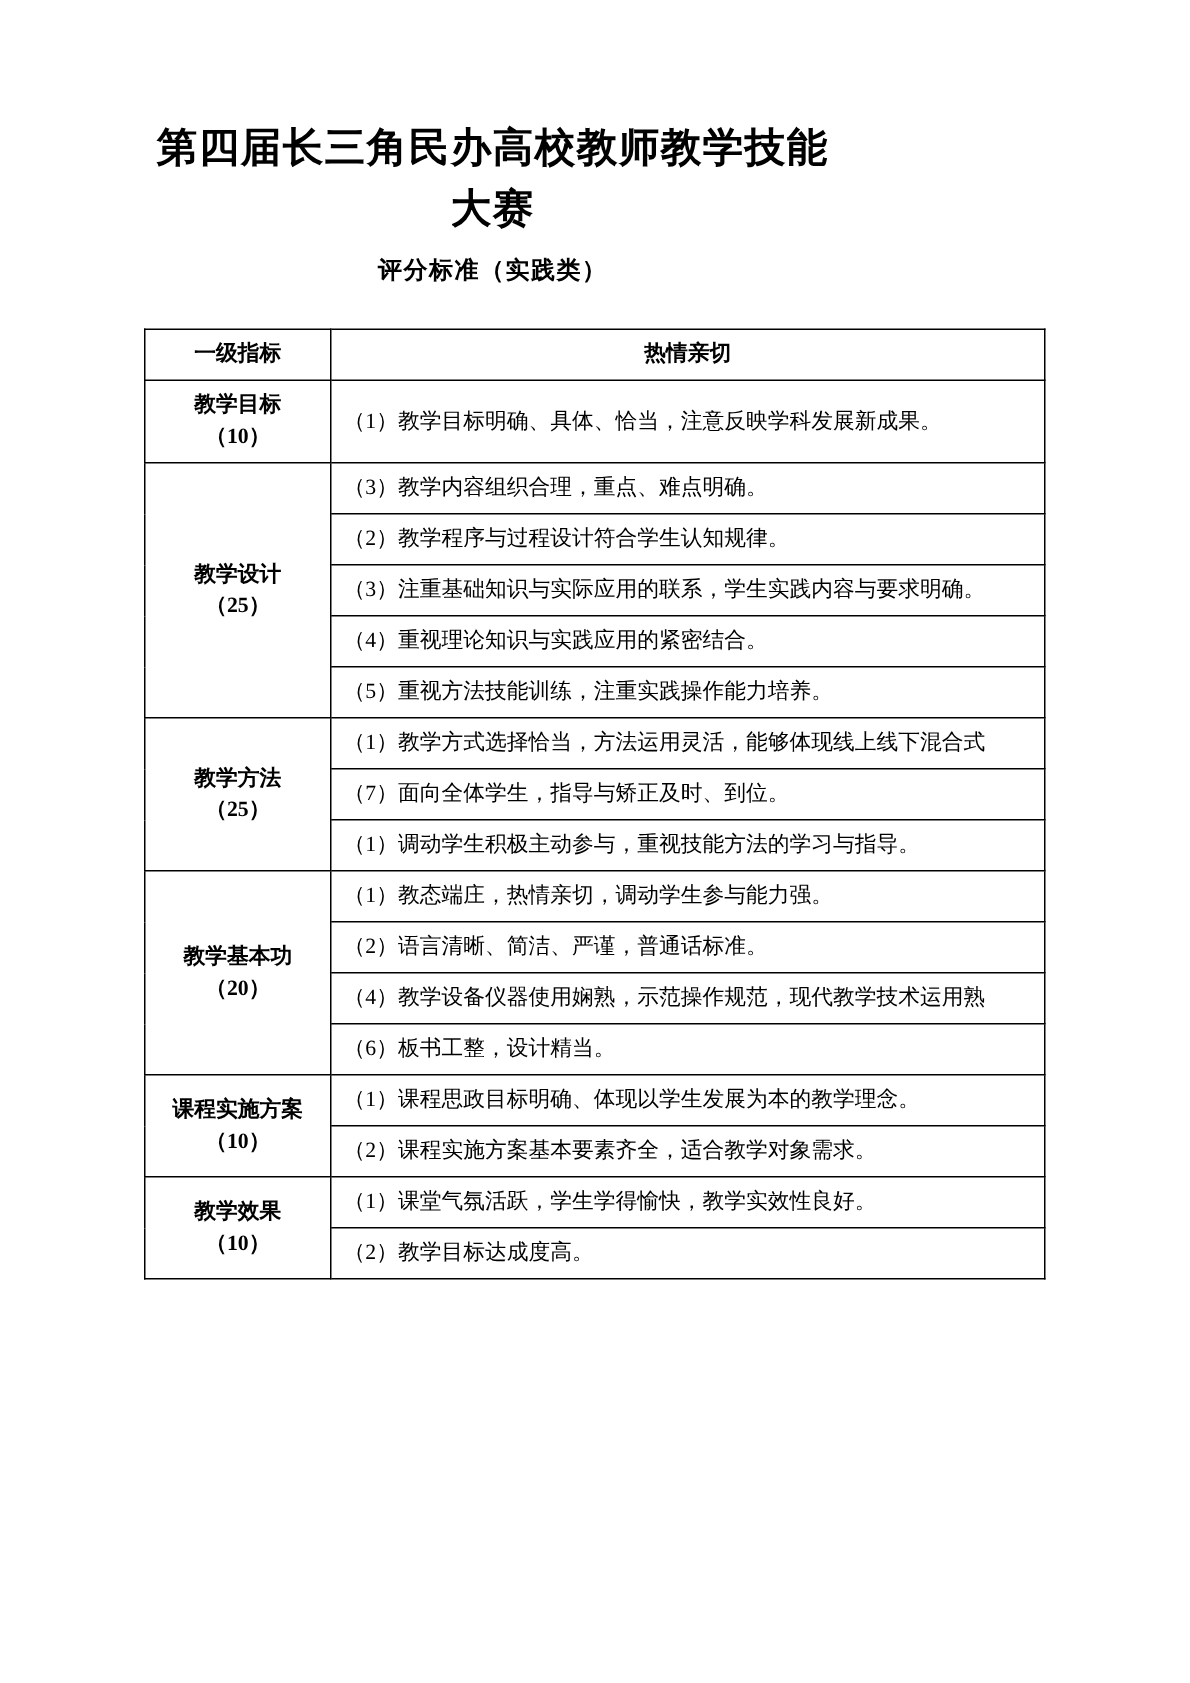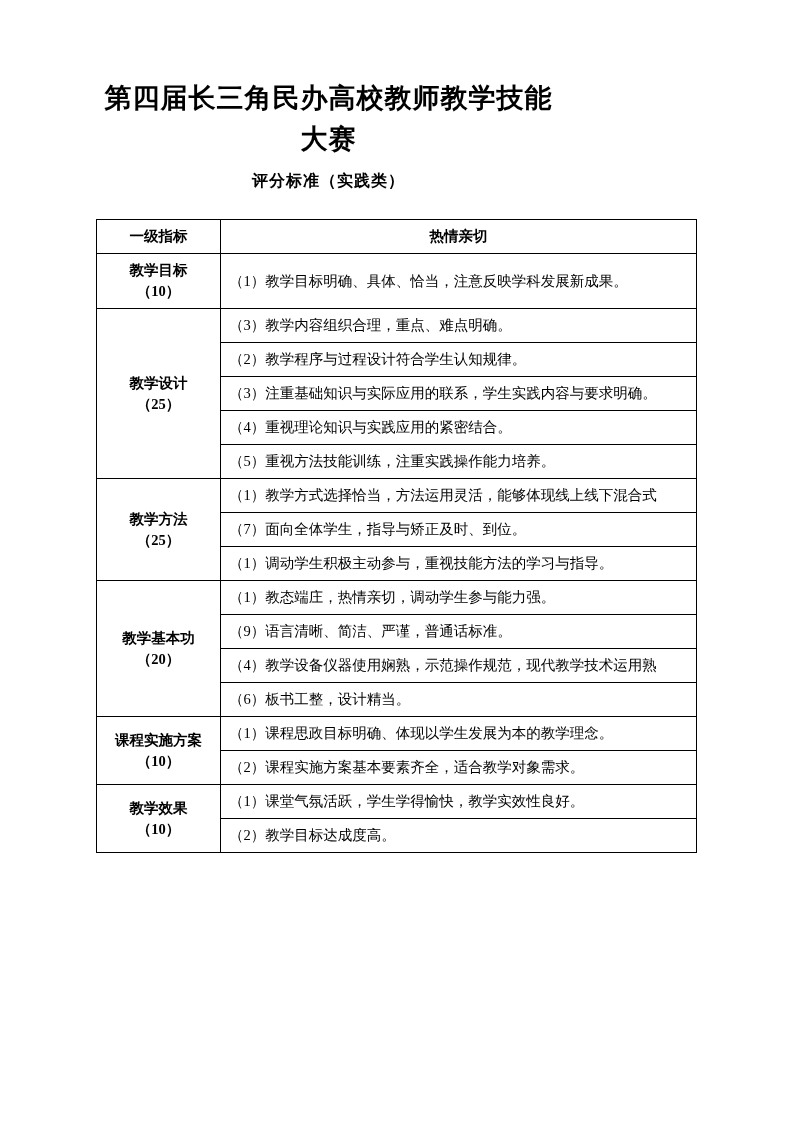--- a/index.html
+++ b/index.html
@@ -133,21 +133,21 @@
           <td class="item-cell">（1）调动学生积极主动参与，重视技能方法的学习与指导。</td>
         </tr>
         <tr>
           <td class="cat-cell" rowspan="4">
             <span class="cat-name">教学基本功</span>
             <span class="cat-score">（20）</span>
           </td>
           <td class="item-cell">（1）教态端庄，热情亲切，调动学生参与能力强。</td>
         </tr>
         <tr>
-          <td class="item-cell">（9）语言清晰、简洁、严谨，普通话标准。</td>
+          <td class="item-cell">（2）语言清晰、简洁、严谨，普通话标准。</td>
         </tr>
         <tr>
           <td class="item-cell">（4）教学设备仪器使用娴熟，示范操作规范，现代教学技术运用熟</td>
         </tr>
         <tr>
           <td class="item-cell">（6）板书工整，设计精当。</td>
         </tr>
         <tr>
           <td class="cat-cell" rowspan="2">
             <span class="cat-name">课程实施方案</span>

